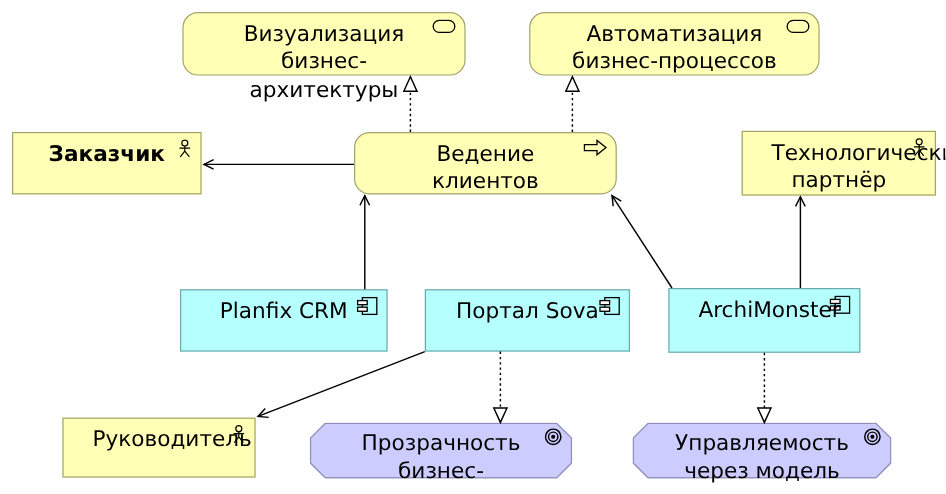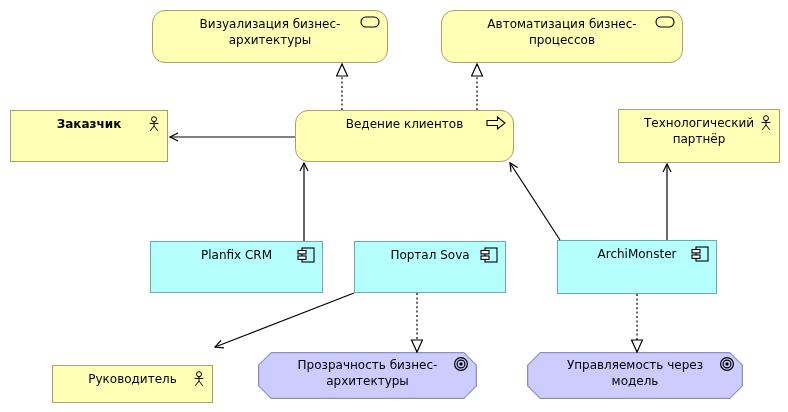--- a/index.html
+++ b/index.html
@@ -1,18 +1,18 @@
 <!DOCTYPE html>
 <html><head>
 <meta charset="utf-8">
 <style>
   html,body{margin:0;padding:0;background:#fff;}
   #canvas{position:relative;width:788px;height:412px;background:#fff;overflow:hidden;
           font-family:"DejaVu Sans","Liberation Sans",sans-serif;}
-  .node{position:absolute;box-sizing:border-box;color:#000;font-size:12px;line-height:1.3;
+  .node{position:absolute;box-sizing:border-box;color:#000;font-size:18px;line-height:1.3;
         text-align:center;z-index:1;}
   .business{background:#FFFFB5;border:1px solid #A2A26B;}
   .application{background:#B5FFFF;border:1px solid #6FA8A8;}
   .rounded{border-radius:13px;}
   .label{display:block;padding:6px 24px 0;position:relative;z-index:2;}
   .goal .label{padding:6px 28px 0;}
   .icon{position:absolute;top:5px;right:7px;z-index:2;line-height:0;}
   .icon svg{display:block;}
   
   .goal{background:transparent;border:none;}
@@ -103,21 +103,21 @@
     <span class="icon">
       <svg width="18" height="16" viewBox="0 0 18 16">
         <rect x="5" y="1" width="12" height="14" fill="none" stroke="#000" stroke-width="1.1"></rect>
         <rect x="1" y="3.5" width="8" height="3.4" fill="#fff" stroke="#000" stroke-width="1.1"></rect>
         <rect x="1" y="9" width="8" height="3.4" fill="#fff" stroke="#000" stroke-width="1.1"></rect>
       </svg>
     </span>
     <span class="label">Planfix CRM</span>
   </div>
 
-  <div class="node application" style="left:354px;top:241px;width:152px;height:52px;">
+  <div class="node application" style="left:354px;top:241px;width:171px;height:52px;">
     <span class="icon">
       <svg width="18" height="16" viewBox="0 0 18 16">
         <rect x="5" y="1" width="12" height="14" fill="none" stroke="#000" stroke-width="1.1"></rect>
         <rect x="1" y="3.5" width="8" height="3.4" fill="#fff" stroke="#000" stroke-width="1.1"></rect>
         <rect x="1" y="9" width="8" height="3.4" fill="#fff" stroke="#000" stroke-width="1.1"></rect>
       </svg>
     </span>
     <span class="label">Портал Sova</span>
   </div>
 
@@ -125,21 +125,21 @@
     <span class="icon">
       <svg width="18" height="16" viewBox="0 0 18 16">
         <rect x="5" y="1" width="12" height="14" fill="none" stroke="#000" stroke-width="1.1"></rect>
         <rect x="1" y="3.5" width="8" height="3.4" fill="#fff" stroke="#000" stroke-width="1.1"></rect>
         <rect x="1" y="9" width="8" height="3.4" fill="#fff" stroke="#000" stroke-width="1.1"></rect>
       </svg>
     </span>
     <span class="label">ArchiMonster</span>
   </div>
 
-  <div class="node business" style="left:52px;top:365px;width:161px;height:38px;">
+  <div class="node business" style="left:52px;top:348px;width:161px;height:50px;">
     <span class="icon">
       <svg width="12" height="16" viewBox="0 0 12 16" fill="none" stroke="#000" stroke-width="1">
         <circle cx="6" cy="3.2" r="2.5"></circle>
           <path d="M6,5.8 L6,10 M1.6,7.4 L10.4,7.4 M6,10 L2.2,14.8 M6,10 L9.8,14.8"></path>
       </svg>
     </span>
     <span class="label">Руководитель</span>
   </div>
 
   <div class="node goal" style="left:258px;top:352px;width:219px;height:47px;">

